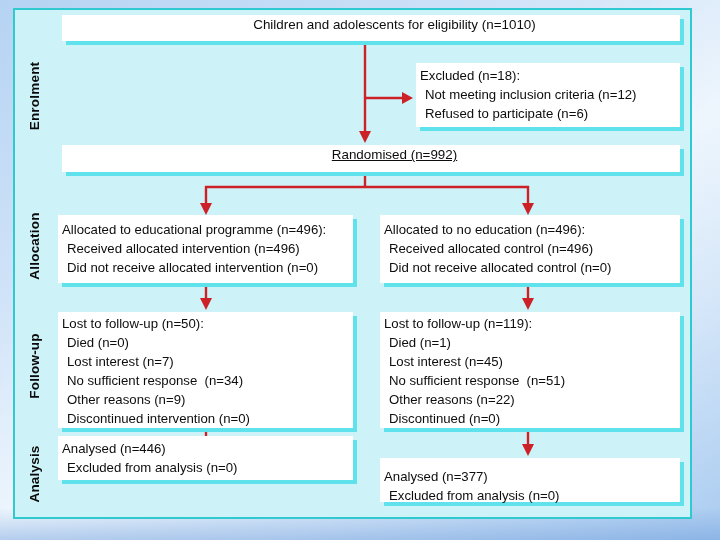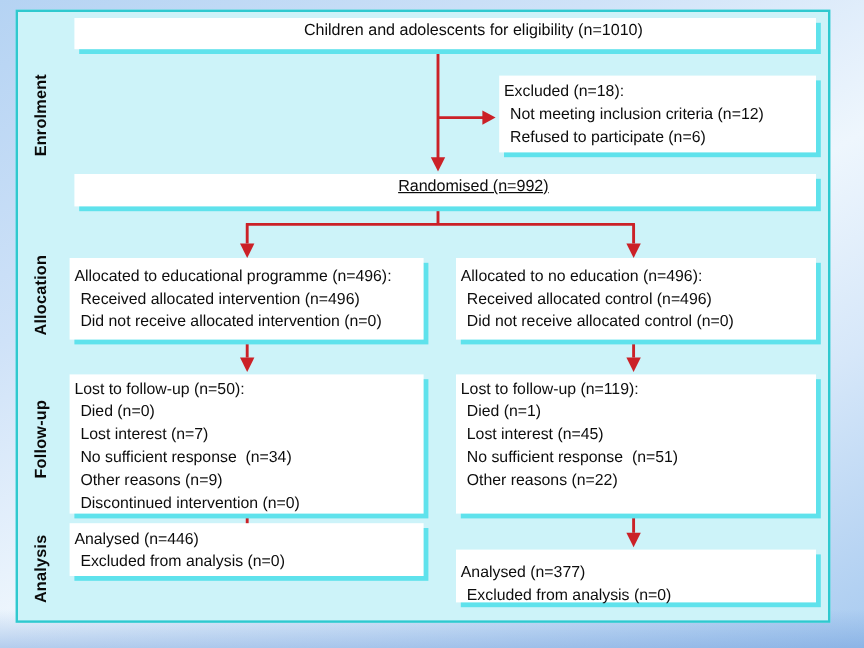--- a/index.html
+++ b/index.html
@@ -110,20 +110,21 @@
     <div class="bline sub">Other reasons (n=9)</div>
     <div class="bline sub">Discontinued intervention (n=0)</div>
   </div>
 
   <div class="fbox" style="left:380px;top:312px;width:300px;height:116px;padding-top:2px;">
     <div class="bline">Lost to follow-up (n=119):</div>
     <div class="bline sub">Died (n=1)</div>
     <div class="bline sub">Lost interest (n=45)</div>
     <div class="bline sub">No sufficient response  (n=51)</div>
     <div class="bline sub">Other reasons (n=22)</div>
+    <div class="bline sub">Discontinued (n=0)</div>
   </div>
 
   <div class="fbox" style="left:58px;top:436px;width:295px;height:44px;padding-top:3px;">
     <div class="bline">Analysed (n=446)</div>
     <div class="bline sub">Excluded from analysis (n=0)</div>
   </div>
 
   <div class="fbox" style="left:380px;top:458px;width:300px;height:44px;padding-top:9px;">
     <div class="bline">Analysed (n=377)</div>
     <div class="bline sub">Excluded from analysis (n=0)</div>

